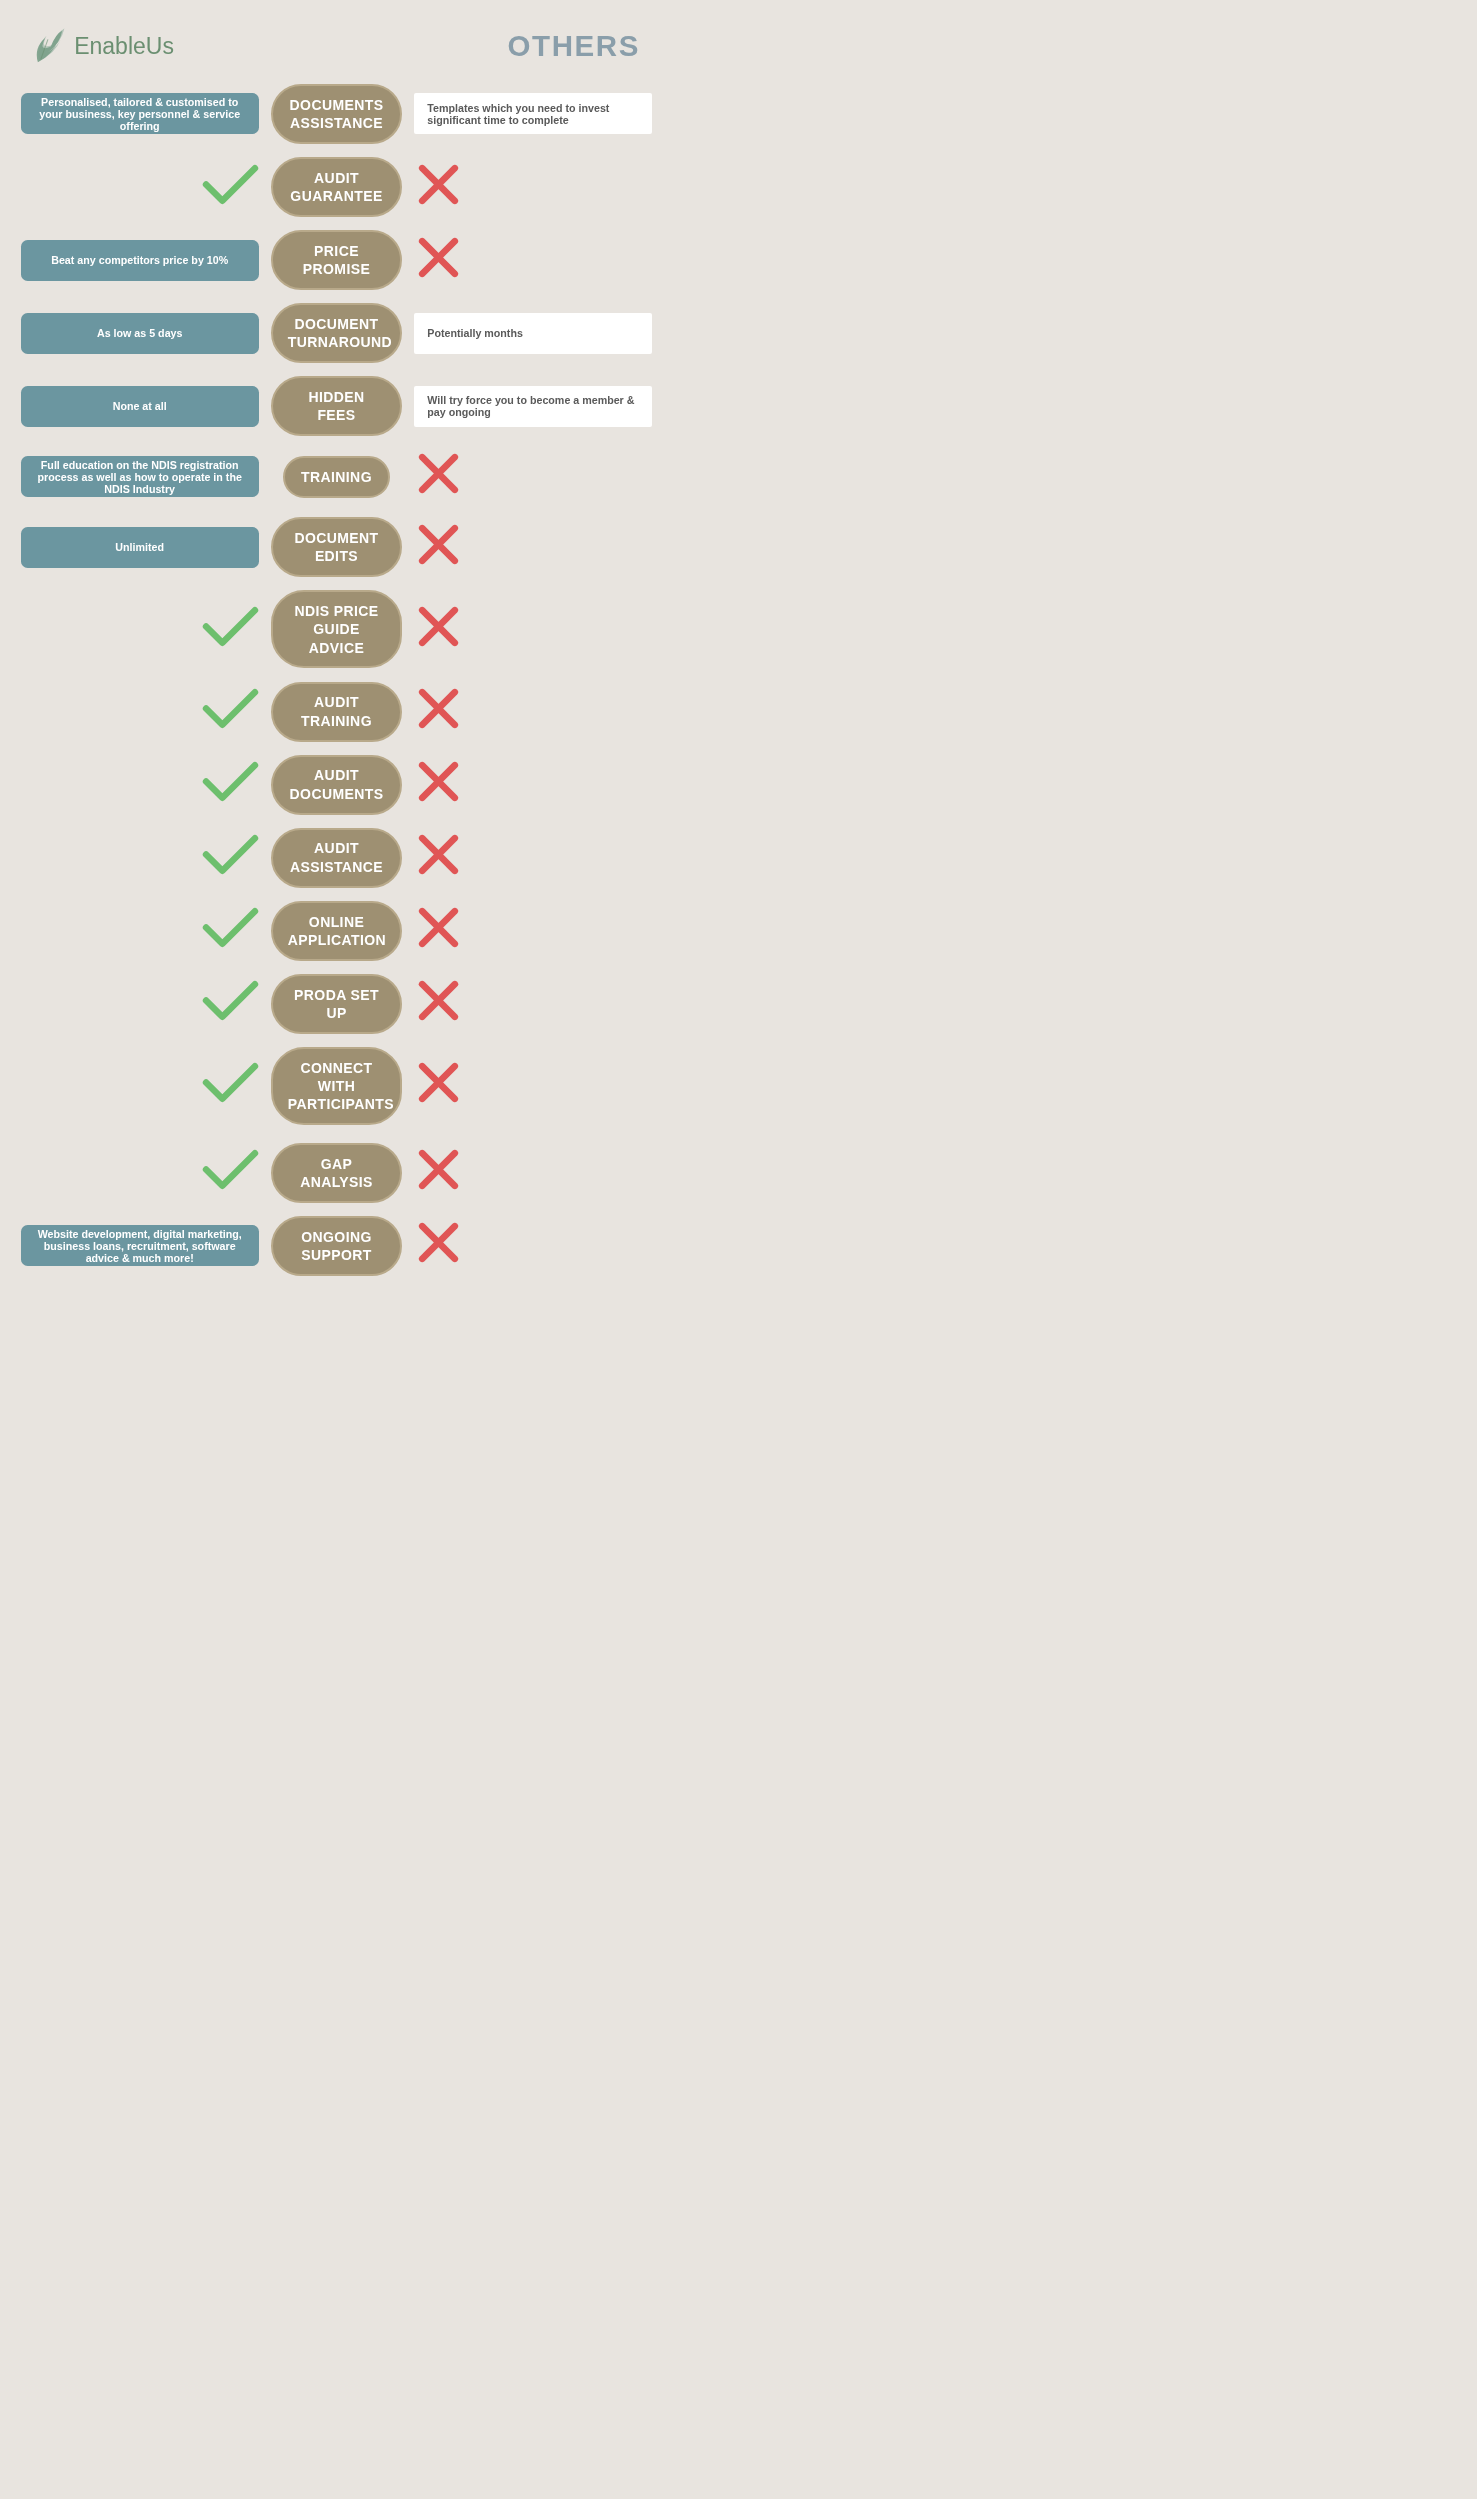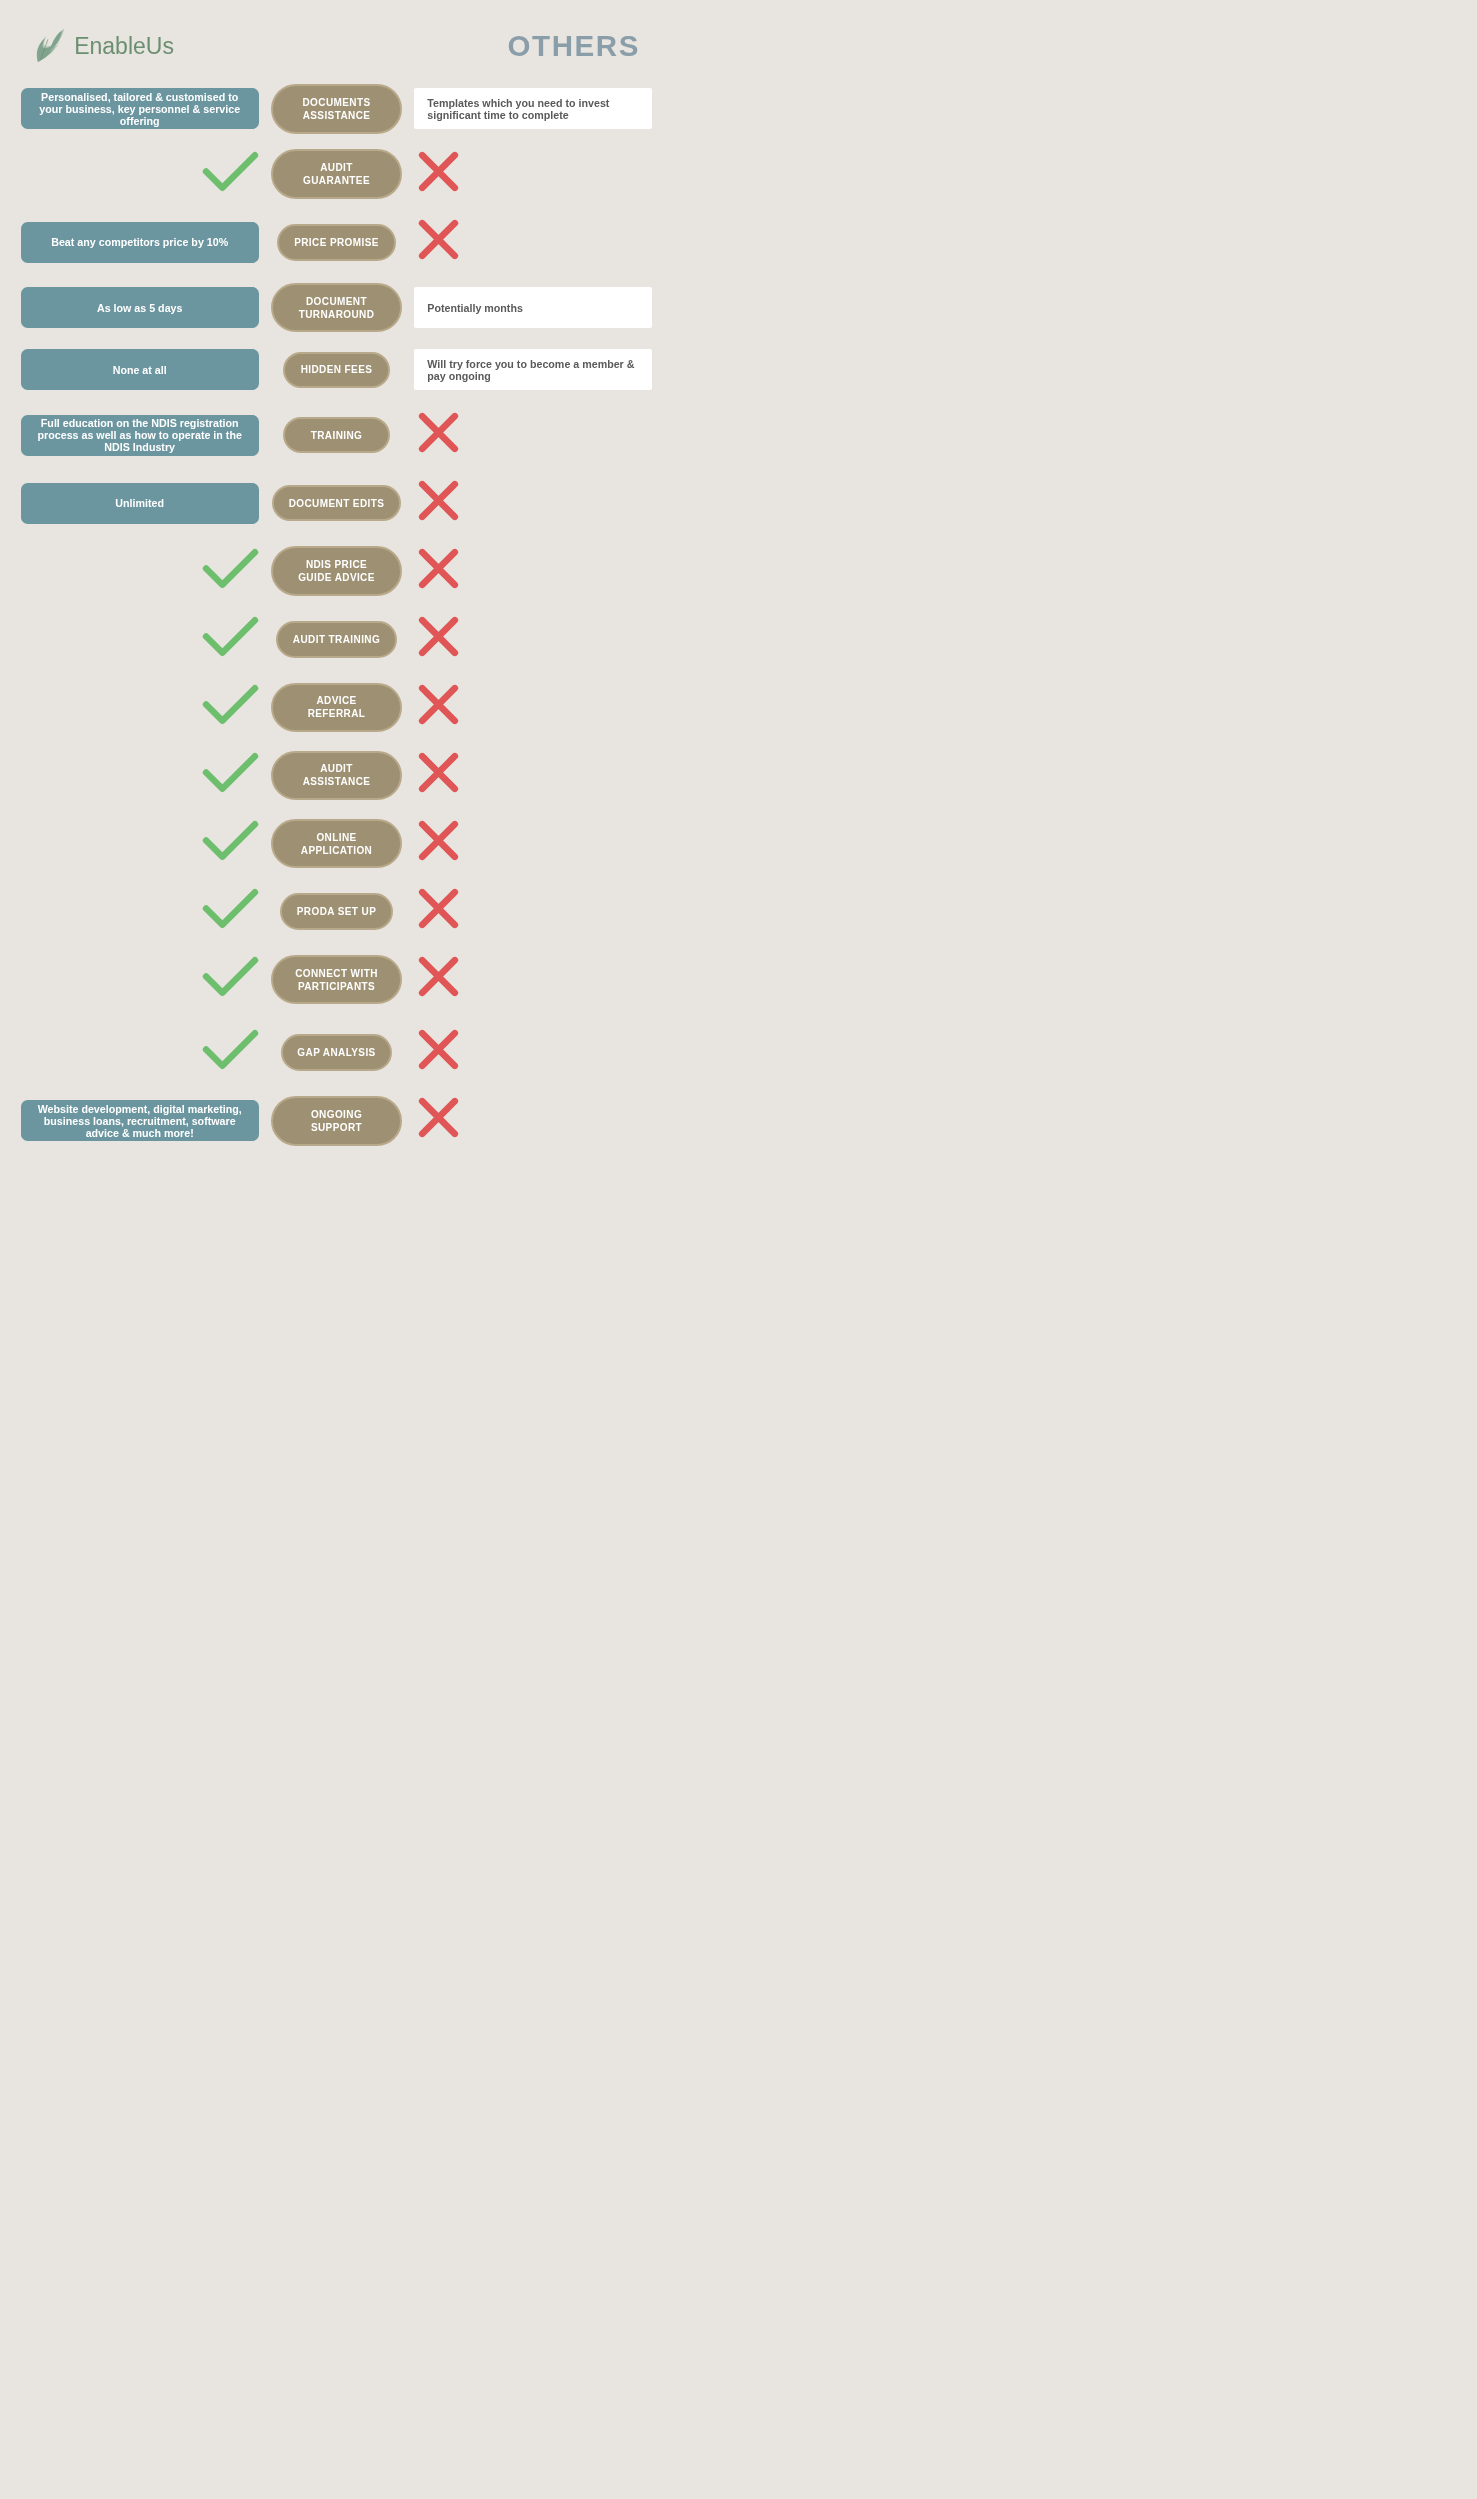--- a/index.html
+++ b/index.html
@@ -83,21 +83,21 @@
       padding-left: 12.3px;
     }
 
     
     .pill {
       background-color: #9e9072;
       border-radius: 33px;
       padding: 9.8px 14.8px;
       text-align: center;
       font-weight: bold;
-      font-size: 10px;
+      font-size: 14px;
       color: #fff;
       letter-spacing: 0.4px;
       line-height: 1.3;
       min-width: 107px;
       border: 2.5px solid #b8a98a;
     }
 
     
     .left-box {
       background-color: #6b96a0;
@@ -307,21 +307,21 @@
         </div>
       </div>
       <div class="divider"></div>
       <div class="row">
         <div class="left-col">
           <div class="check"><svg width="57" height="49" viewBox="0 0 70 60" xmlns="http://www.w3.org/2000/svg">
       <polyline points="5,30 25,50 65,10" fill="none" stroke="#6dbf6d" stroke-width="8" stroke-linecap="round" stroke-linejoin="round"></polyline>
     </svg></div>
         </div>
         <div class="center-col">
-          <div class="pill">ADVICE REFERRAL</div>
+          <div class="pill">AUDIT DOCUMENTS</div>
         </div>
         <div class="right-col">
           <div class="cross"><svg width="49" height="49" viewBox="0 0 60 60" xmlns="http://www.w3.org/2000/svg">
       <line x1="10" y1="10" x2="50" y2="50" stroke="#e05555" stroke-width="8" stroke-linecap="round"></line>
       <line x1="50" y1="10" x2="10" y2="50" stroke="#e05555" stroke-width="8" stroke-linecap="round"></line>
     </svg></div>
         </div>
       </div>
       <div class="divider"></div>
       <div class="row">

